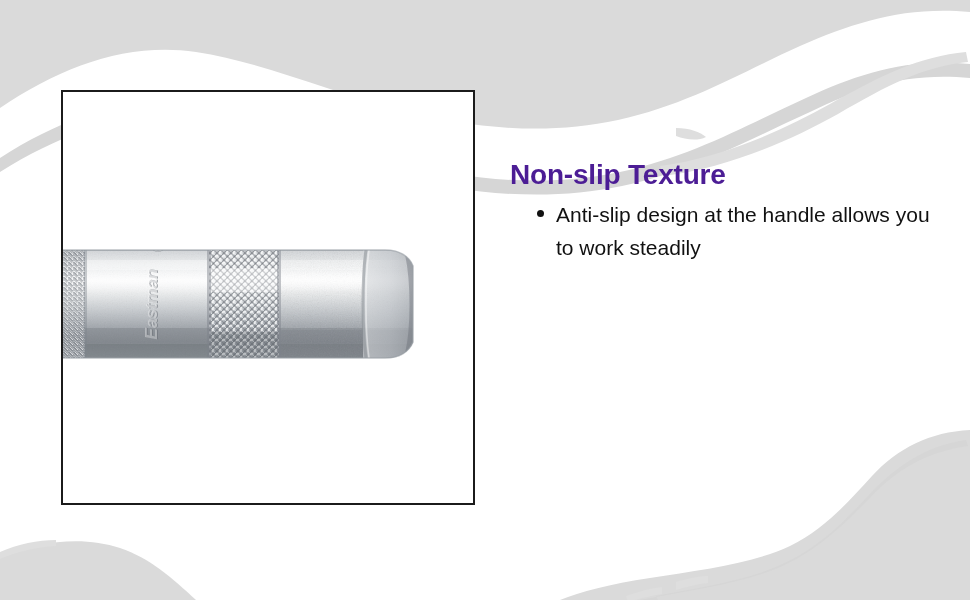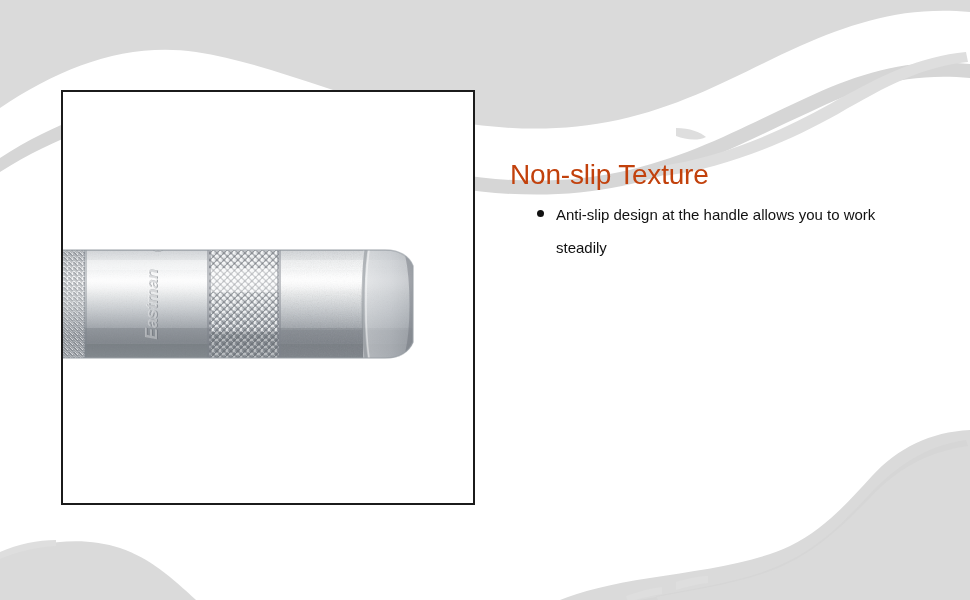--- a/index.html
+++ b/index.html
@@ -51,37 +51,37 @@
   
   #text-col {
     position: absolute;
     left: 510px;
     top: 158px;
     width: 420px;
   }
 
   #heading {
     font-size: 28px;
-    font-weight: normal;
-    color: #c2410c;
+    font-weight: bold;
+    color: #4c1d95;
     letter-spacing: -0.2px;
     line-height: 34px;
     margin: 0 0 6px 0;
   }
 
   #bullet-list {
     list-style: none;
     margin: 0;
     padding: 0;
   }
 
   .bullet-item {
     position: relative;
     padding-left: 46px;
-    font-size: 15px;
+    font-size: 21px;
     line-height: 33px;
     color: #111111;
     margin: 0 0 2px 0;
   }
 
   .bullet-dot {
     position: absolute;
     left: 27px;
     top: 12px;
     width: 7px;

